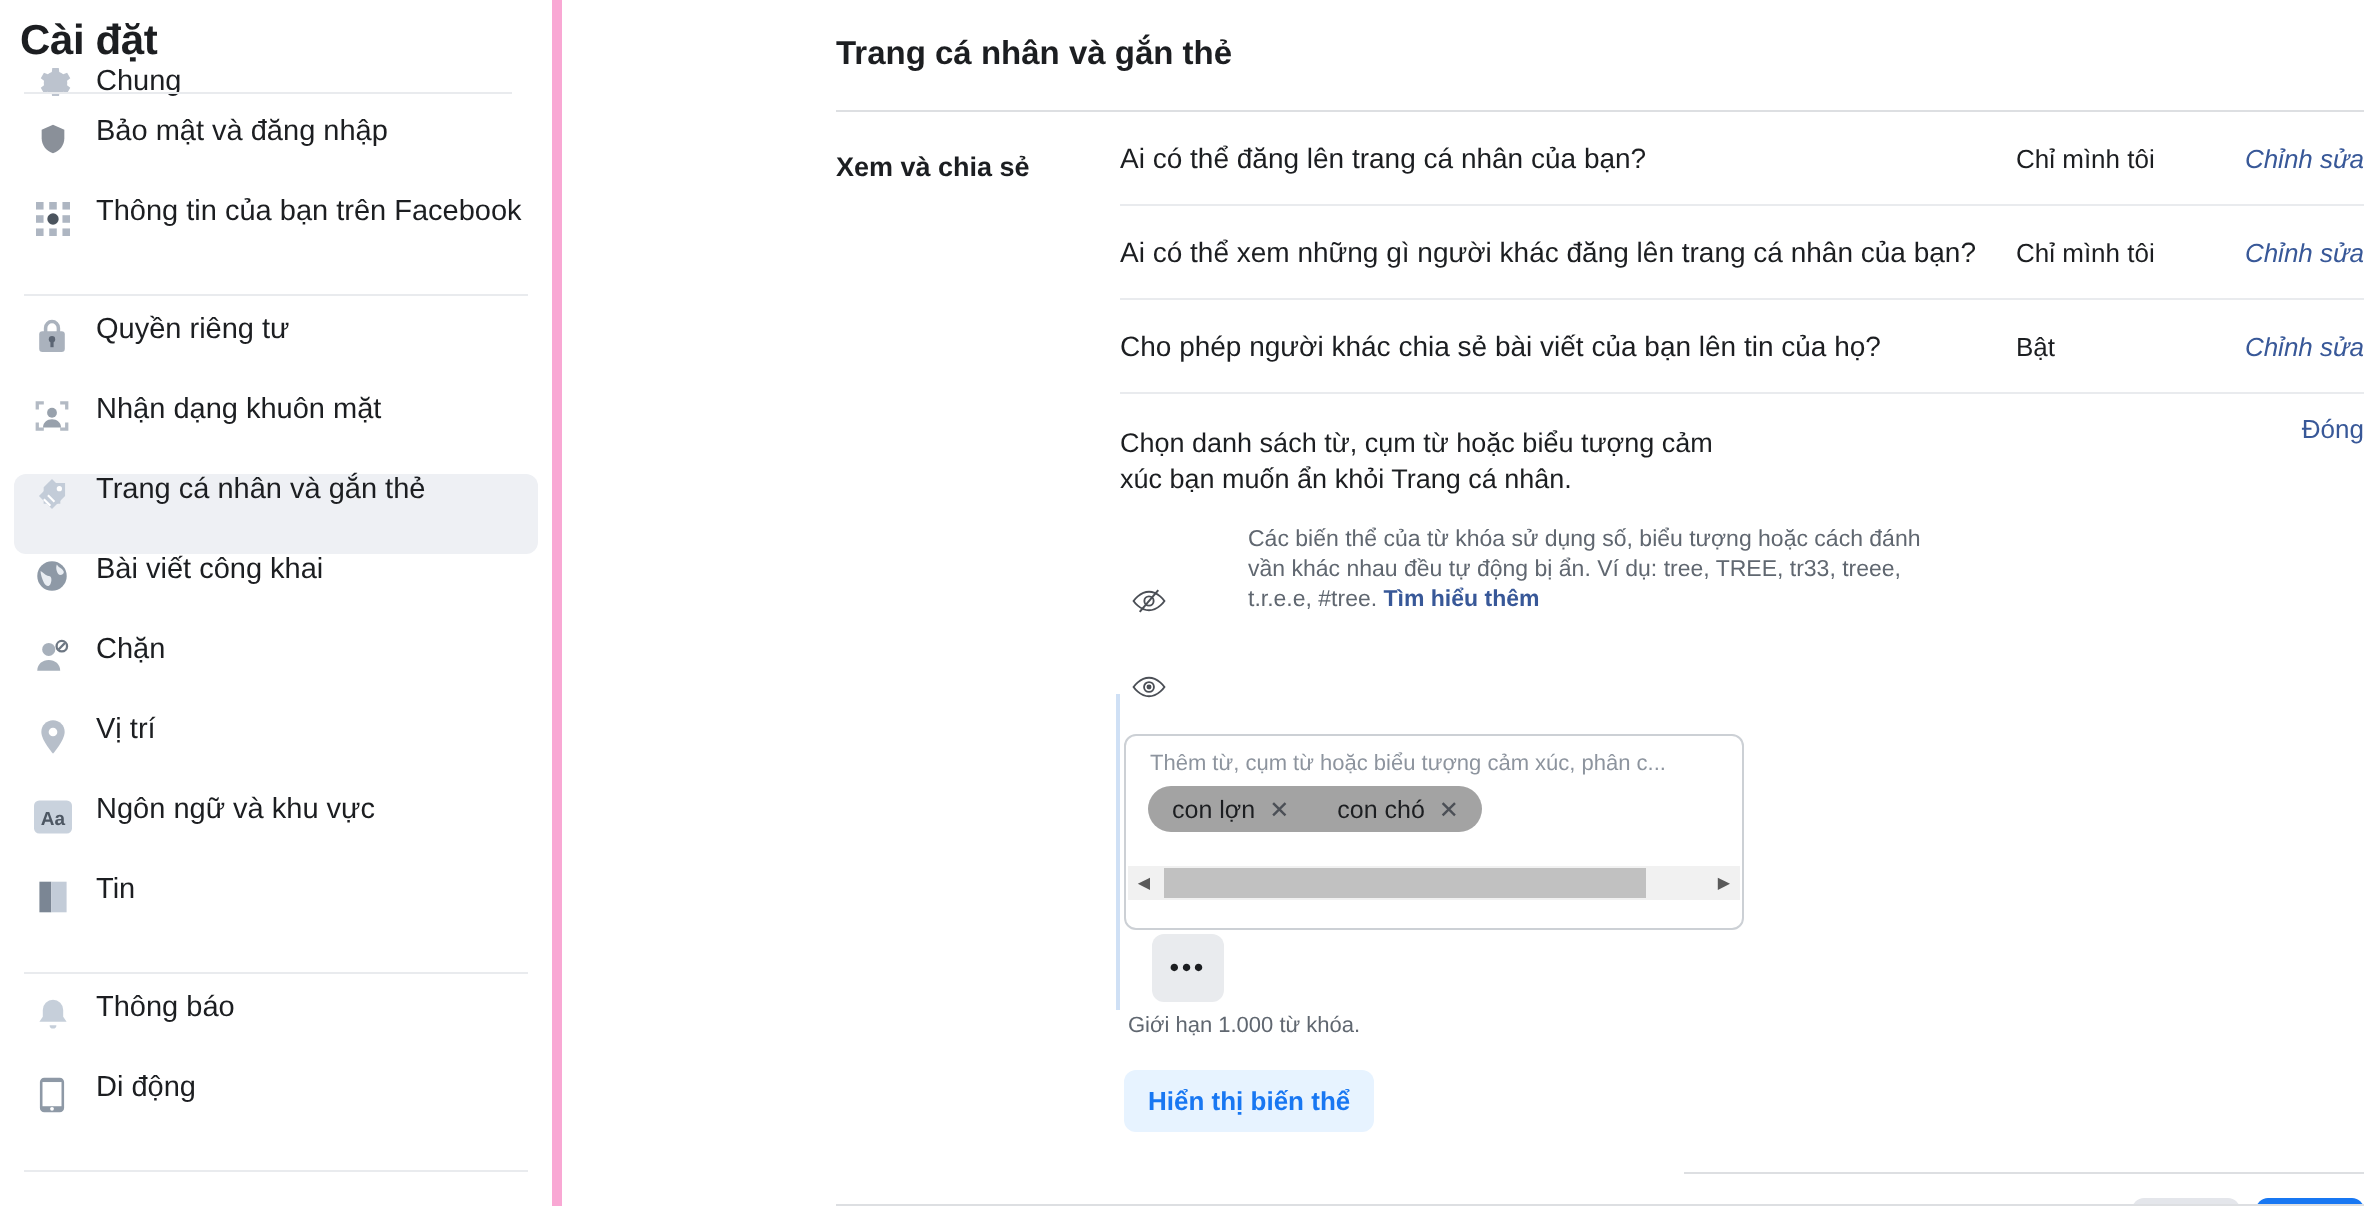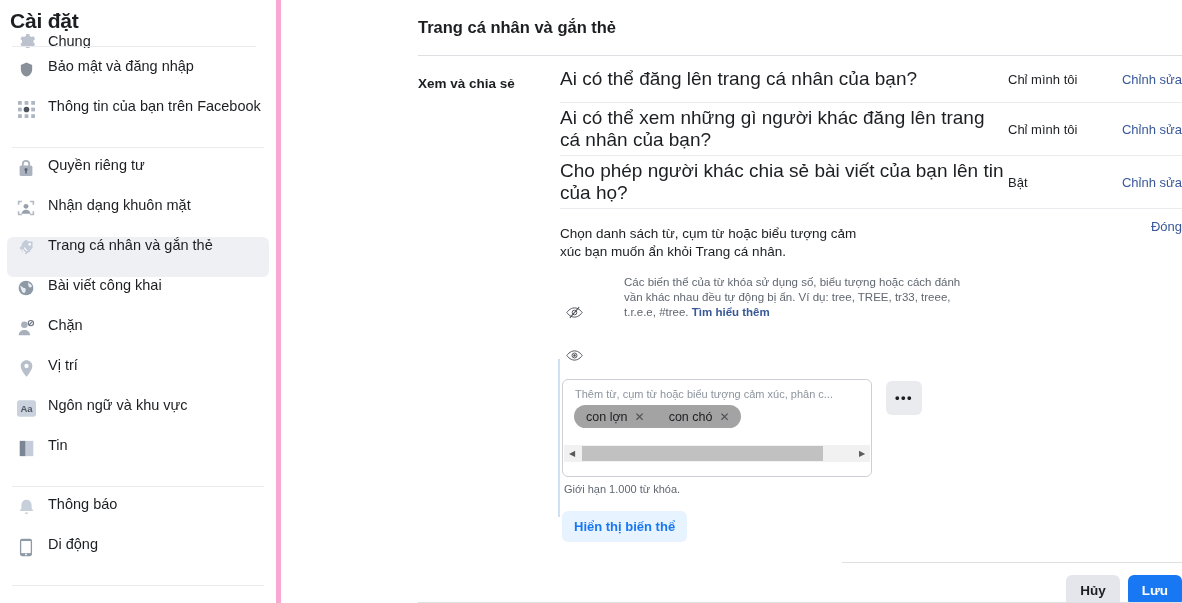--- a/index.html
+++ b/index.html
@@ -53,24 +53,24 @@
     font-size: 13.5px; font-weight: bold; color: #1c1e21;
     padding-top: 20px;
   }
   .rows { flex: 1; }
   .row {
     display: flex; align-items: center;
     min-height: 47px;
     border-bottom: 1px solid #e9ebee;
     padding: 4px 0;
   }
-  .row .q { flex: 1; font-size: 19px; color: #1c1e21; padding-left: 0; }
+  .row .q { flex: 1; font-size: 14px; color: #1c1e21; padding-left: 0; }
   .row .val { width: 108px; flex: 0 0 108px; font-size: 13px; color: #1c1e21; }
   .row .act { width: 66px; flex: 0 0 66px; text-align: right;
-               font-size: 13px; color: #385898; cursor: pointer; }
+               font-size: 13px; color: #385898; cursor: pointer; font-style: italic; }
 
   
   .expand { border-bottom: 1px solid #e9ebee; position: relative; padding-bottom: 4px; }
   .expand-close {
     position: absolute; right: 0; top: 10px;
     font-size: 13px; color: #385898; cursor: pointer;
   }
   .exp-body { padding-left: 0; position: relative; }
   .blue-rail {
     position: absolute; left: -2px; top: 150px; width: 2px; height: 158px;
@@ -82,21 +82,21 @@
   }
   .note {
     display: flex; align-items: flex-end;
     margin-top: 14px; padding-left: 6px; gap: 32px;
   }
   .note-ico { width: 26px; flex: 0 0 26px; display: flex; align-items: center;
               justify-content: flex-start; padding-top: 14px; }
   .note-tx { font-size: 11.5px; color: #606770; line-height: 15px; max-width: 355px; }
   .note-tx a { color: #385898; font-weight: bold; text-decoration: none; cursor: pointer; }
 
-  .inputrow { display: flex; align-items: flex-start; margin-top: 16px; padding-left: 2px; }
+  .inputrow { display: flex; align-items: flex-start; margin-top: 16px; padding-left: 2px; flex-direction: column; }
   .tagbox {
     width: 310px; height: 98px;
     border: 1px solid #ccd0d5; border-radius: 6px;
     background: #fff; position: relative; overflow: hidden;
   }
   .tagbox-ph {
     font-size: 11px; color: #8d949e;
     padding: 8px 0 0 12px; white-space: nowrap;
   }
   .tagchips {

